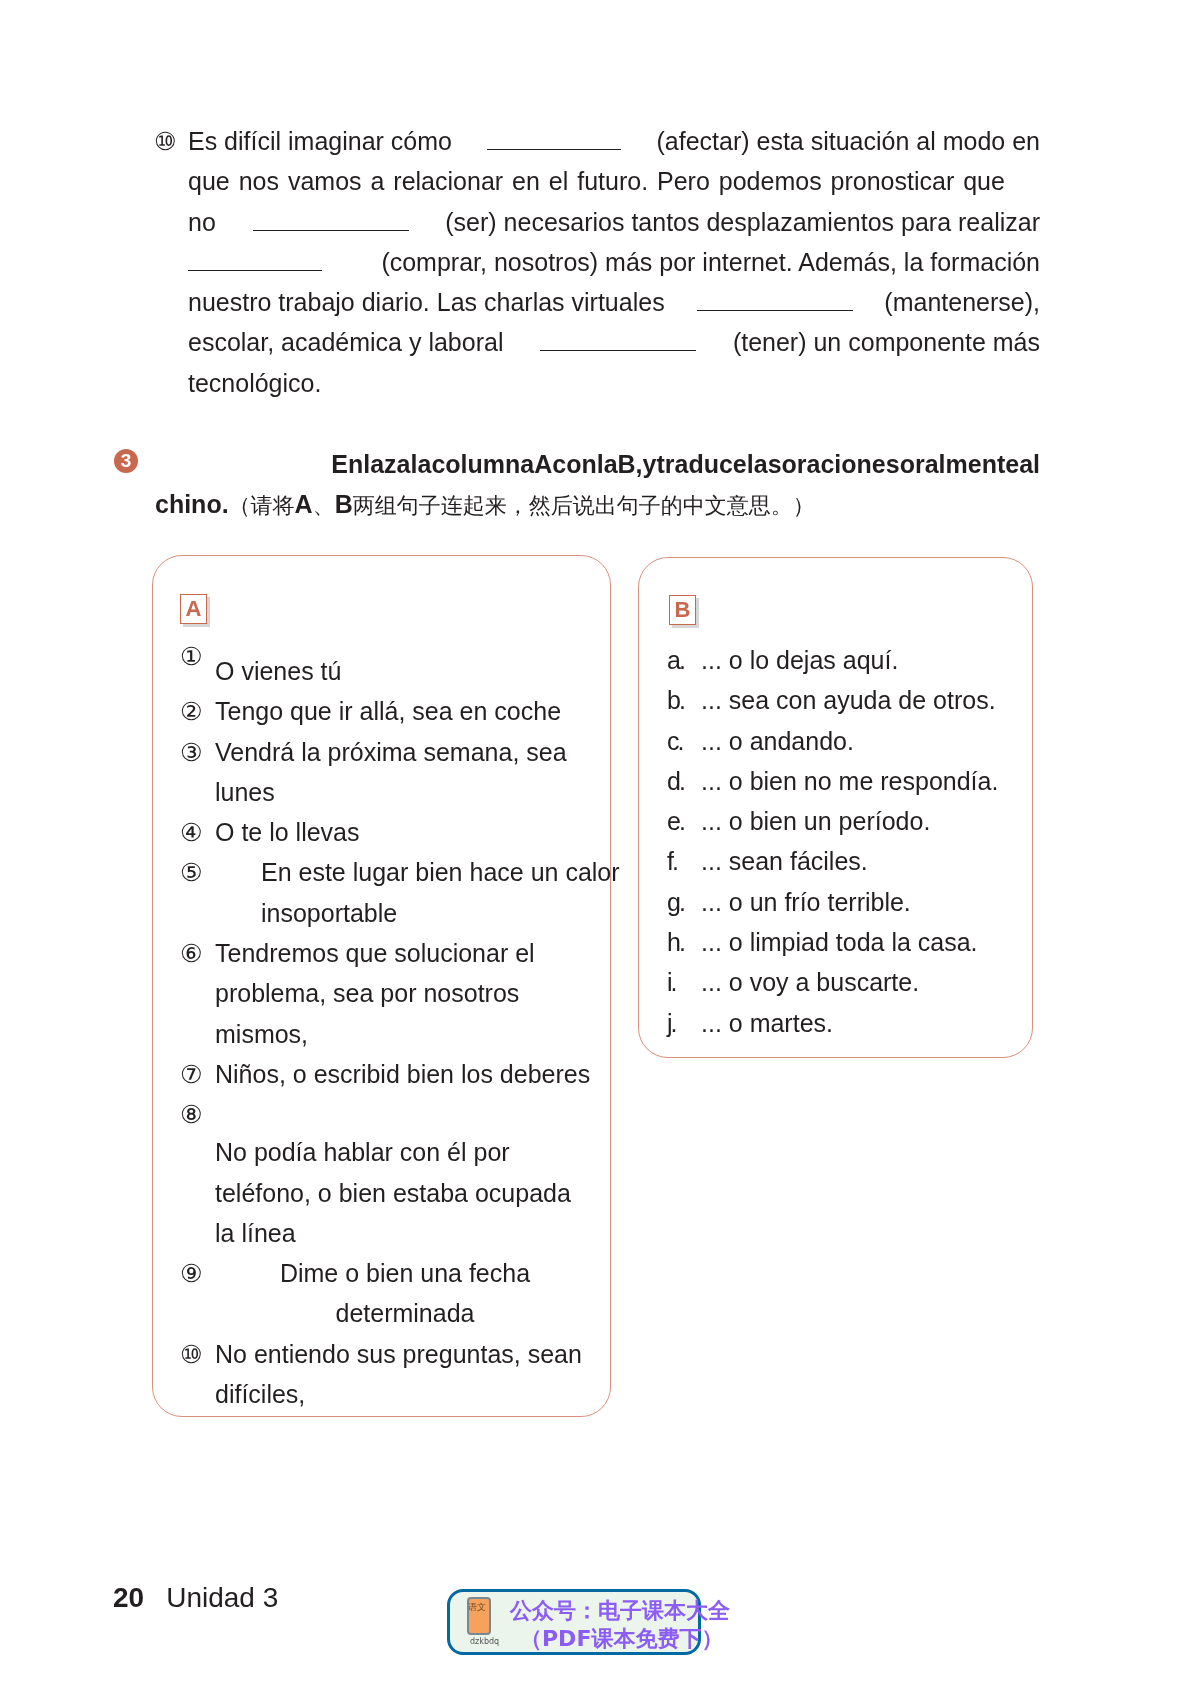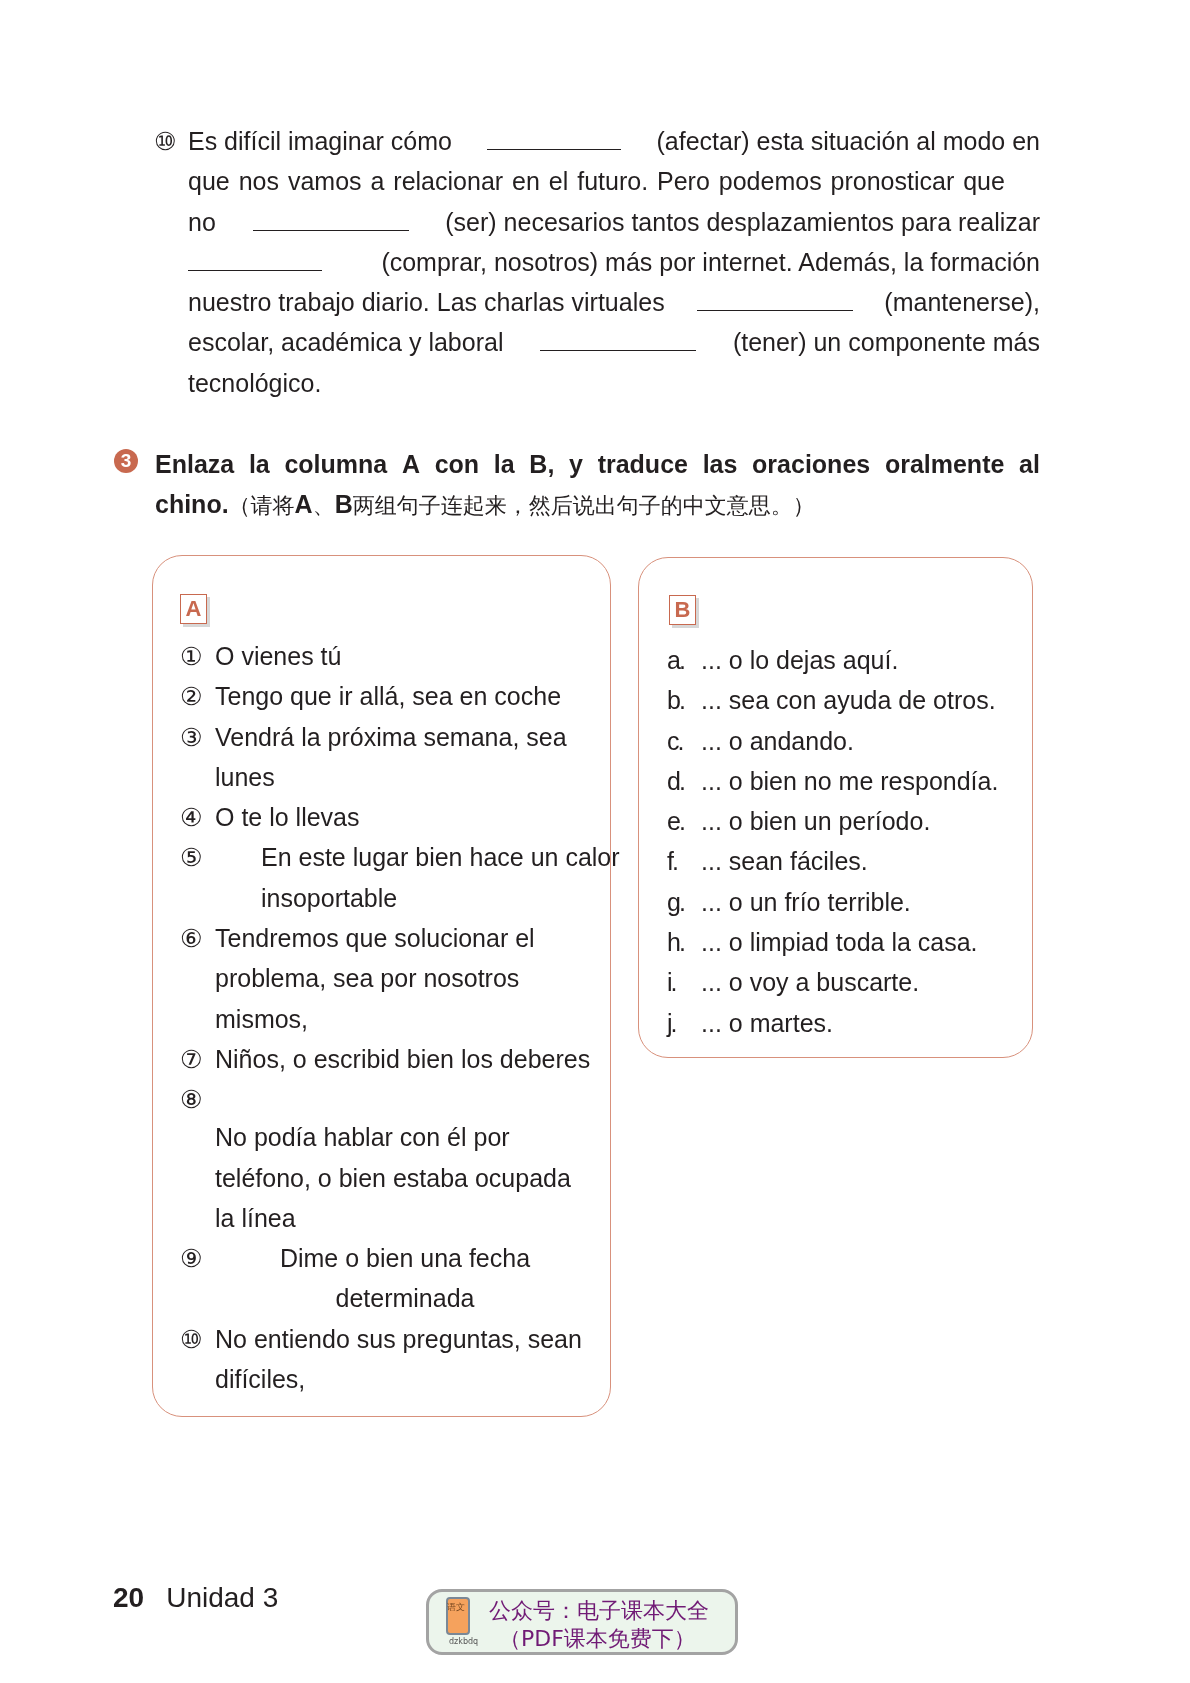--- a/index.html
+++ b/index.html
@@ -17,21 +17,21 @@
   .para .indent { padding-left: 34px; }
   .para .marker { width: 34px; display: inline-block; letter-spacing: -2px; }
   .blank { display: inline-block; border-bottom: 1.5px solid #231f20; height: 28px; vertical-align: baseline; }
   .seg { display: inline-block; }
 
   .q3 { position: absolute; left: 114px; top: 444px; width: 926px; font-size: 25px; line-height: 40px; }
   .badge {
     position: absolute; left: 0; top: 5px; width: 24px; height: 24px; border-radius: 50%;
     background: #c8694f; color: #fff; font-weight: bold; font-size: 19px; line-height: 24px; text-align: center;
   }
-  .q3 .l1 { position: absolute; left: 41px; top: 0; width: 885px; font-weight: bold; display: flex; justify-content: space-between; white-space: nowrap; }
+  .q3 .l1 { position: absolute; left: 41px; top: 0; width: 885px; font-weight: bold; display: flex; justify-content: flex-end; white-space: nowrap; }
   .q3 .l2 { position: absolute; left: 41px; top: 40px; white-space: nowrap; }
   .q3 .l2 .b { font-weight: bold; }
   .q3 .l2 .cn { font-family: "DejaVu Sans", sans-serif; font-size: 22px; }
   .q3 .l2 .cn b { font-family: "Liberation Sans", sans-serif; font-size: 25px; }
 
   .box {
     position: absolute; border: 1.6px solid #d8917c; border-radius: 30px; box-sizing: border-box;
   }
   .boxA { left: 152px; top: 555px; width: 459px; height: 862px; }
   .boxB { left: 638px; top: 557px; width: 395px; height: 501px; }
@@ -47,28 +47,28 @@
   .boxB .list { left: 28px; top: 82px; }
   .item { display: flex; }
   .item .num { width: 35px; flex: none; letter-spacing: -2px; }
   .item .txt { white-space: normal; width: 380px; }
   .boxB .item .num { width: 34px; }
 
   .footer { position: absolute; left: 113px; top: 1582px; font-size: 28px; }
   .footer .pg { font-weight: bold; margin-right: 22px; }
 
   .wm {
-    position: absolute; left: 426px; top: 1589px; width: 312px; height: 66px; box-sizing: border-box;
-    border: 3px solid #a3a3a3; border-radius: 16px; background: #ecf5ec;
+    position: absolute; left: 447px; top: 1589px; width: 254px; height: 66px; box-sizing: border-box;
+    border: 3px solid #0369a1; border-radius: 16px; background: #ecf5ec;
   }
   .wm .ico { position: absolute; left: 12px; top: 5px; width: 34px; height: 52px; }
   .wm .ico .dev { position: absolute; left: 5px; top: 0; width: 24px; height: 38px; border: 2px solid #7a8896; border-radius: 4px; background: #f5a25d; box-sizing: border-box; }
   .wm .ico .lbl { position: absolute; left: 6px; top: 4px; font-size: 9px; color: #7a4a22; font-family: "DejaVu Sans", sans-serif; }
   .wm .ico .cap { position: absolute; left: 8px; top: 40px; font-size: 8px; color: #555; font-family: "DejaVu Sans", sans-serif; }
-  .wm .t1, .wm .t2 { position: absolute; color: #701a75; font-family: "DejaVu Sans", sans-serif; white-space: nowrap; font-weight: normal; }
+  .wm .t1, .wm .t2 { position: absolute; color: #8b5cf6; font-family: "DejaVu Sans", sans-serif; white-space: nowrap; font-weight: bold; }
   .wm .t1 { left: 60px; top: 4px; font-size: 22px; }
   .wm .t2 { left: 70px; top: 32px; font-size: 22px; }
 </style>
 </head>
 <body>
 
 <div class="para">
   <div class="line justify">
     <span class="seg"><span class="marker">⑩</span><span>Es difícil imaginar cómo</span></span>
     <span class="blank" style="width:134px"></span>
@@ -121,21 +121,21 @@
   <div class="l2">
     <span class="b">chino.</span><span class="cn"><span>（请将</span><b>A</b><span>、</span><b>B</b><span>两组句子连起来，然后说出句子的中文意思。）</span></span>
   </div>
 </div>
 
 <div class="box boxA">
   <div class="tag">A</div>
   <div class="list" id="listA">
       <div class="item">
         <span class="num">①</span>
-        <span class="txt" style="width: 380px;">O vienes tú</span>
+        <span class="txt" style="width: 380px; margin-top: 15px;">O vienes tú</span>
       </div>
       <div class="item">
         <span class="num">②</span>
         <span class="txt" style="width: 380px;">Tengo que ir allá, sea en coche</span>
       </div>
       <div class="item">
         <span class="num">③</span>
         <span class="txt" style="width: 380px;">Vendrá la próxima semana, sea lunes</span>
       </div>
       <div class="item">

